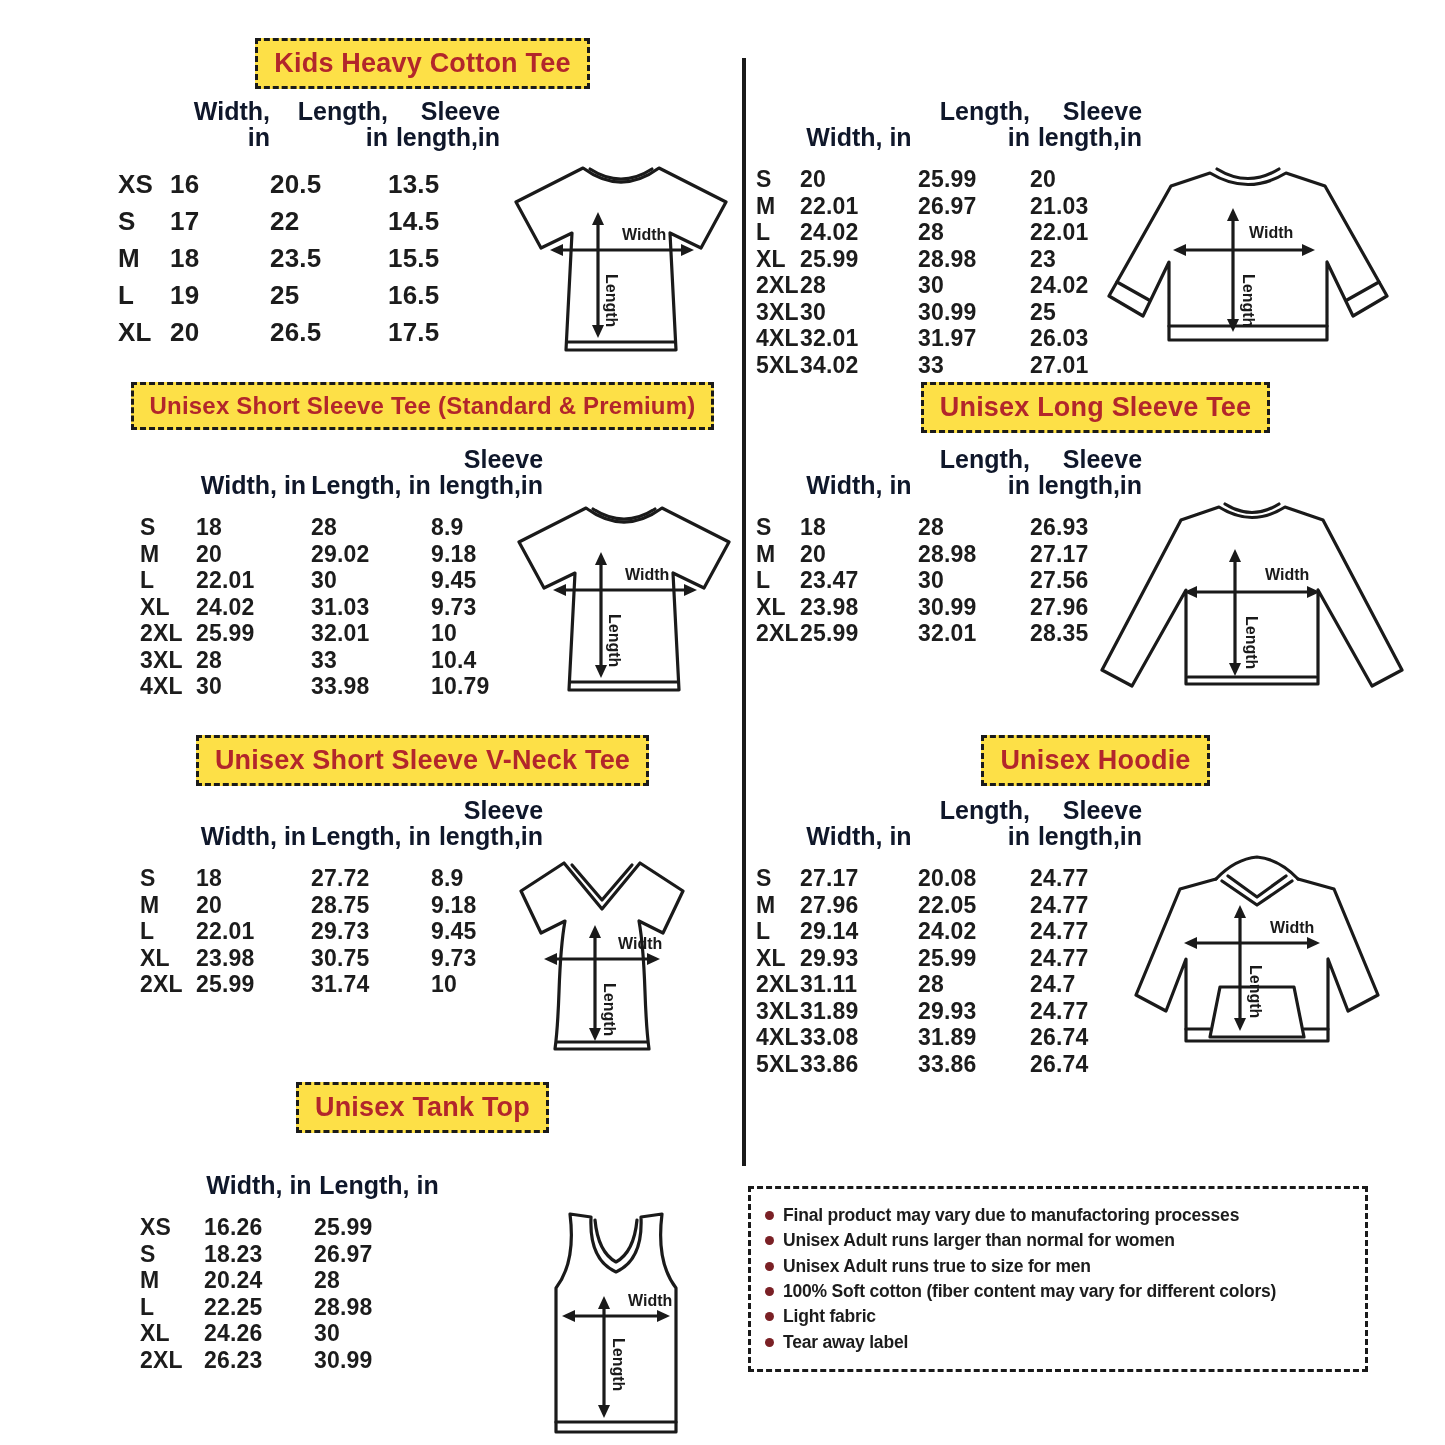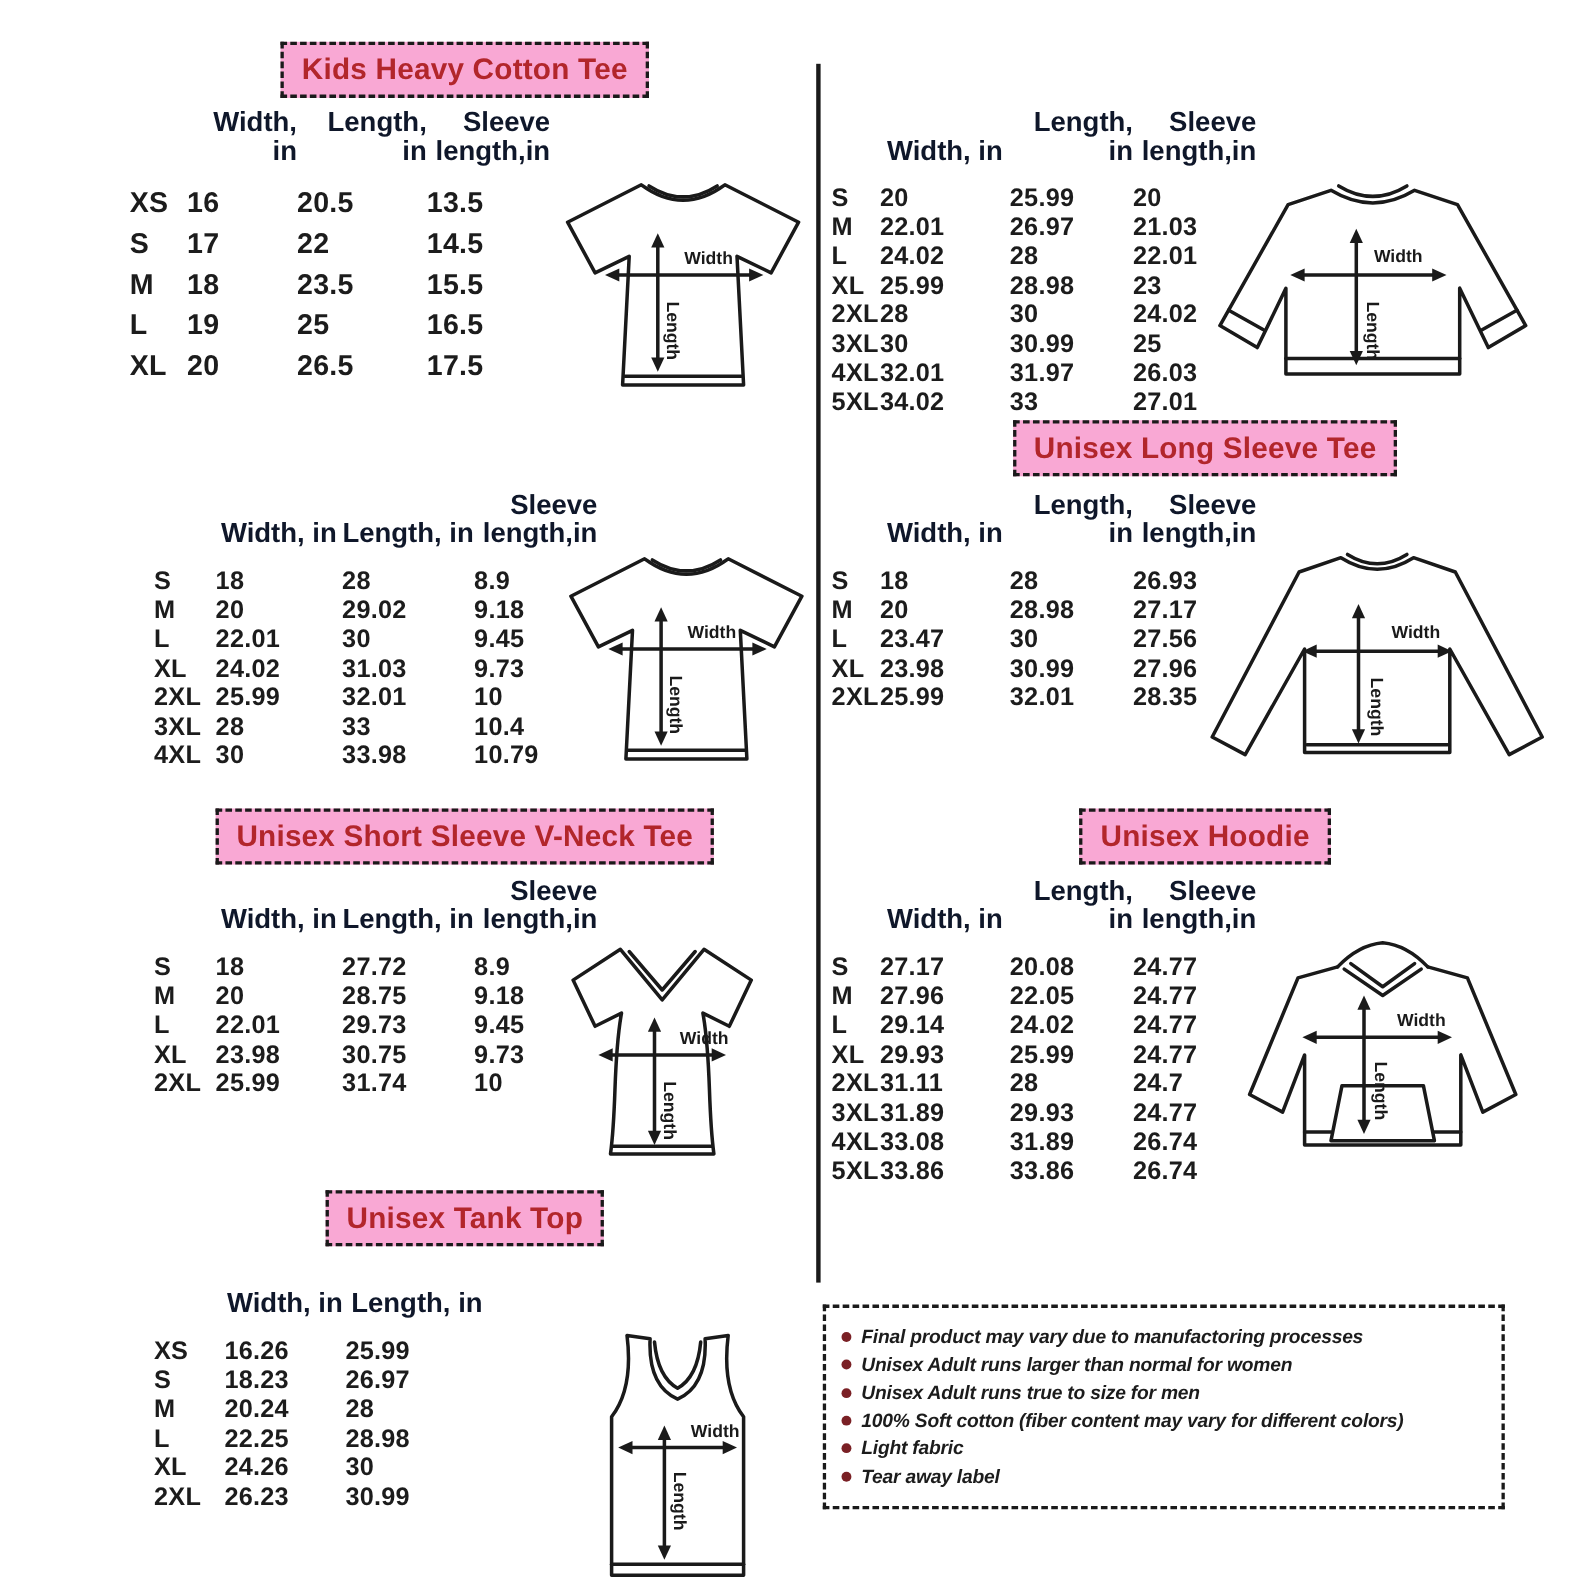--- a/index.html
+++ b/index.html
@@ -13,21 +13,21 @@
   .section{position:absolute;}
   .title-box{
     width:-moz-fit-content;width:fit-content;
     margin:0 auto;
     border:3px dashed #1a1a1a;
     padding:7px 16px;
     color:#b2262b;
     font-size:27px;
     letter-spacing:.2px;
     white-space:nowrap;
-    background:#f9a8d4;
+    background:#fde047;
   }
   .title-box.long{font-size:24px;}
   .tbl{position:absolute;}
   .thead,.trow{display:grid;align-items:center;}
   .thead{margin-bottom:14px;}
   .th{
     color:#0f172a;font-size:25px;text-align:right;
     white-space:pre-line;line-height:1.05;
     display:flex;align-items:flex-end;justify-content:center;
     height:54px;padding-bottom:2px;
@@ -47,21 +47,21 @@
   .garment{position:absolute;}
   .garment path,.garment line{fill:none;stroke:#1a1a1a;stroke-width:3.2;stroke-linejoin:round;stroke-linecap:round;}
   .garment path.body{fill:#ffffff;}
   .garment polygon{fill:#1a1a1a;stroke:none;}
   .garment text{font:bold 16px "Liberation Sans",sans-serif;fill:#1a1a1a;}
   
   #notes{
     position:absolute;left:748px;top:1186px;width:588px;
     border:3px dashed #1a1a1a;padding:12px 12px 12px 14px;background:#fff;
   }
-  .note{display:flex;align-items:baseline;gap:9px;margin:4px 0;font-style:italic;}
+  .note{display:flex;align-items:baseline;gap:9px;margin:4px 0;}
   .dot{width:9px;height:9px;border-radius:50%;background:#7a2025;flex:0 0 9px;transform:translateY(-1px);}
   .ntext{font-size:17.5px;letter-spacing:-.2px;line-height:1.22;}
 </style>
 </head>
 <body>
 
 <div id="divider"></div>
 
 <div class="section" id="s1" style="left:100px;top:38px;width:645px;height:335px;">
   <div class="title-box">Kids Heavy Cotton Tee</div>
@@ -196,20 +196,21 @@
       <line x1="100" y1="92" x2="222" y2="92"></line>
       <polygon points="90,92 103,86 103,98"></polygon>
         <polygon points="232,92 219,86 219,98"></polygon>
     </g>
     <text x="166" y="80">Width</text>
     <text x="160" y="116" transform="rotate(90 160 116)">Length</text>
   </svg>
 </div>
 
 <div class="section" id="s3" style="left:100px;top:382px;width:645px;height:335px;">
+  <div class="title-box long">Unisex Short Sleeve Tee (Standard &amp; Premium)</div>
   <div class="tbl cols-left" style="left:40px;top:62px;">
       <div class="thead">
         <div class="th"></div>
         <div class="th">Width, in</div>
         <div class="th">Length, in</div>
         <div class="th">Sleeve
 length,in</div>
       </div>
       <div class="trow">
         <div class="td">S</div>

